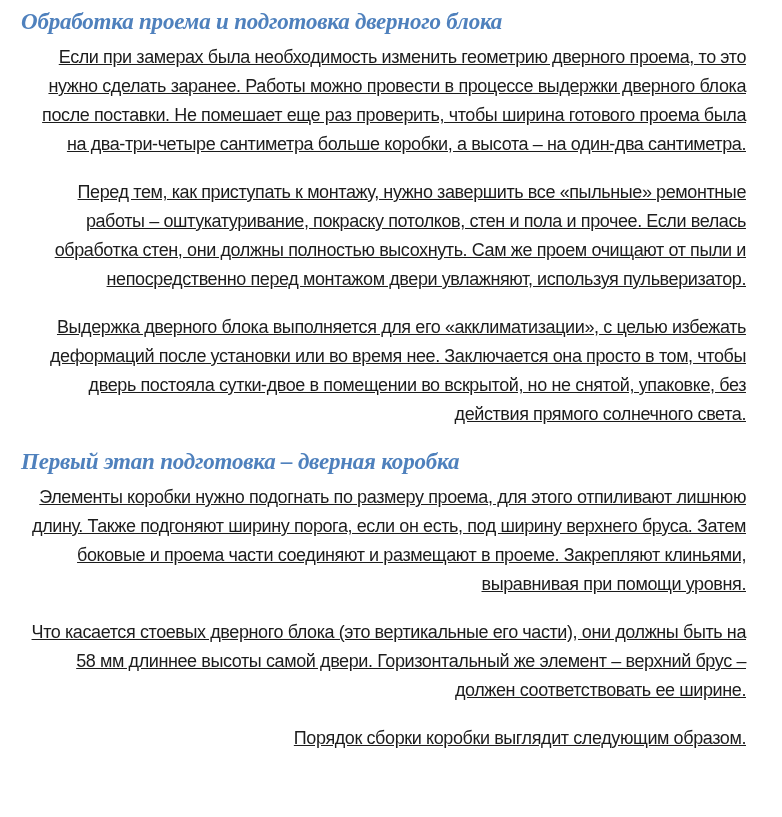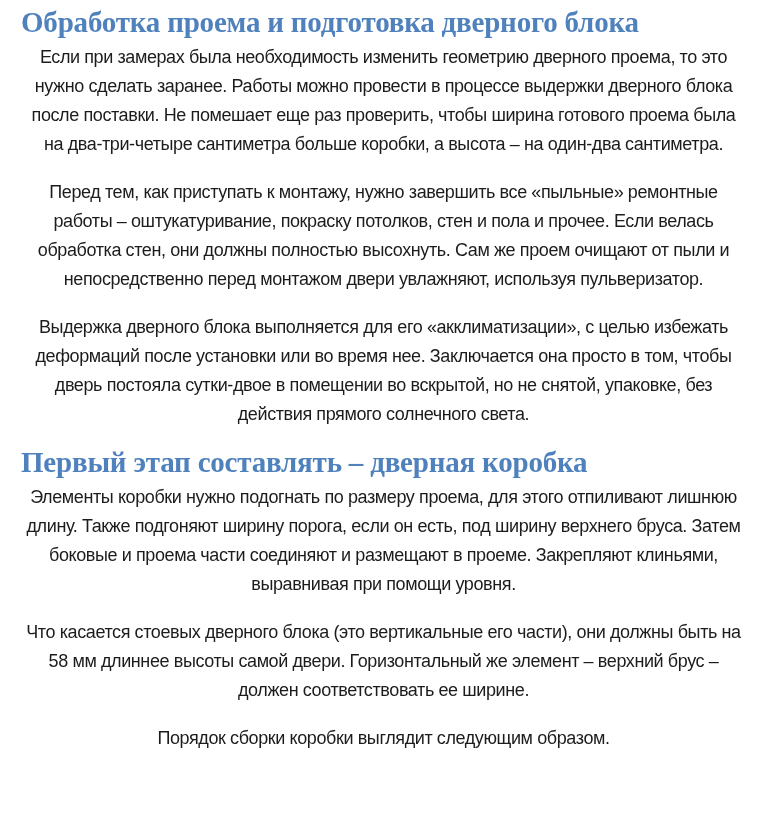--- a/index.html
+++ b/index.html
@@ -16,50 +16,52 @@
     background: var(--page-background, #ffffff);
     font-family: "Liberation Sans", "DejaVu Sans", sans-serif;
     color: var(--text-color, #1c1c1c);
     font-size: 18px;
     letter-spacing: -0.4px;
     line-height: 29px;
   }
   h2.doc-heading {
     font-family: "Liberation Serif", "DejaVu Serif", serif;
     font-weight: 700;
-    font-size: 29px;
+    font-size: 23px;
     line-height: 28px;
     letter-spacing: -0.2px;
     color: var(--heading-color, #4f81bd);
     margin: 2px 0 7px 0;
+    font-style: italic;
   }
   section + section h2.doc-heading {
     margin-top: 14px;
   }
   p.doc-paragraph {
     margin: 0 16px 19px 0;
-    text-align: center;
+    text-align: right;
+    text-decoration: underline;
   }
   p.doc-paragraph.tight {
     margin-bottom: 19px;
   }
 </style>
 </head>
 <body style="--page-background: #ffffff; --heading-color: #4f81bd; --text-color: #1c1c1c;">
 
 <div class="page">
 
   <section>
     <h2 class="doc-heading">Обработка проема и подготовка дверного блока</h2>
     <p class="doc-paragraph">Если при замерах была необходимость изменить геометрию дверного проема, то это нужно сделать заранее. Работы можно провести в процессе выдержки дверного блока после поставки. Не помешает еще раз проверить, чтобы ширина готового проема была на два-три-четыре сантиметра больше коробки, а высота – на один-два сантиметра.</p>
     <p class="doc-paragraph">Перед тем, как приступать к монтажу, нужно завершить все «пыльные» ремонтные работы – оштукатуривание, покраску потолков, стен и пола и прочее. Если велась обработка стен, они должны полностью высохнуть. Сам же проем очищают от пыли и непосредственно перед монтажом двери увлажняют, используя пульверизатор.</p>
     <p class="doc-paragraph">Выдержка дверного блока выполняется для его «акклиматизации», с целью избежать деформаций после установки или во время нее. Заключается она просто в том, чтобы дверь постояла сутки-двое в помещении во вскрытой, но не снятой, упаковке, без действия прямого солнечного света.</p>
   </section>
 
   <section>
-    <h2 class="doc-heading">Первый этап составлять – дверная коробка</h2>
+    <h2 class="doc-heading">Первый этап подготовка – дверная коробка</h2>
     <p class="doc-paragraph">Элементы коробки нужно подогнать по размеру проема, для этого отпиливают лишнюю длину. Также подгоняют ширину порога, если он есть, под ширину верхнего бруса. Затем боковые и проема части соединяют и размещают в проеме. Закрепляют клиньями, выравнивая при помощи уровня.</p>
     <p class="doc-paragraph">Что касается стоевых дверного блока (это вертикальные его части), они должны быть на 58 мм длиннее высоты самой двери. Горизонтальный же элемент – верхний брус – должен соответствовать ее ширине.</p>
     <p class="doc-paragraph tight">Порядок сборки коробки выглядит следующим образом.</p>
 
   </section>
 
 </div>
 
 </body></html>

